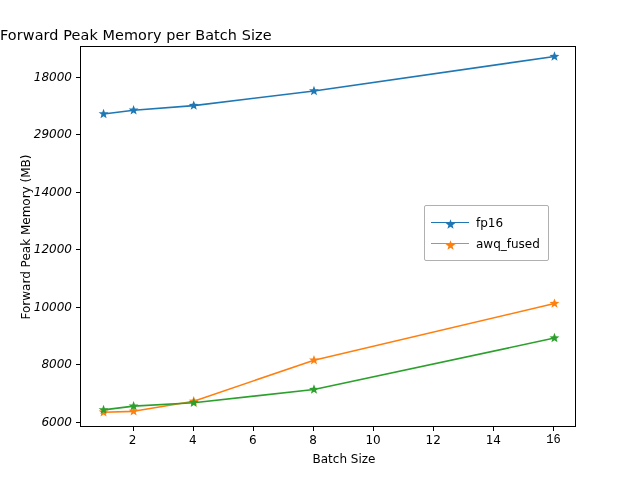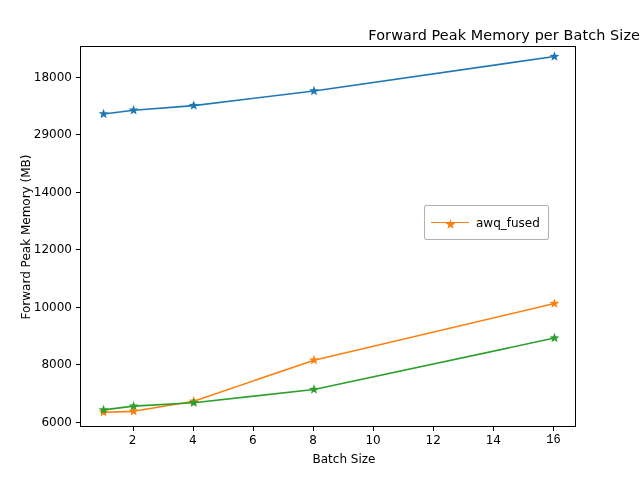--- a/index.html
+++ b/index.html
@@ -19,21 +19,21 @@
     left: 0; top: 0;
     width: 640px;
     height: 480px;
     background: #ffffff;
   }
   #chart-title {
     position: absolute;
     left: 0;
     top: 27px;
     width: 640px;
-    text-align: right;
+    text-align: left;
     font-size: 14.4px;
     color: #000000;
     letter-spacing: 0.1px;
   }
   
   #plot-area {
     position: absolute;
     left: 80px;
     top: 46px;
     width: 496px;
@@ -51,20 +51,21 @@
   }
   .ytick-label {
     position: absolute;
     right: 0;
     width: 62px;
     text-align: right;
     font-size: 12px;
     color: #000000;
     transform: translateY(-50%);
     white-space: nowrap;
+    font-style: italic;
   }
   .xtick-label {
     position: absolute;
     top: 0;
     width: 40px;
     margin-left: -20px;
     text-align: center;
     font-size: 12px;
     color: #000000;
     white-space: nowrap;
@@ -213,20 +214,29 @@
         <path d="M52.61,353.96L53.89,357.40L57.55,357.56L54.68,359.84L55.66,363.37L52.61,361.35L49.55,363.37L50.53,359.84L47.66,357.56L51.32,357.40Z" fill="#2ca02c" stroke="none"></path>
         <path d="M112.73,350.51L114.01,353.95L117.67,354.11L114.80,356.39L115.78,359.92L112.73,357.90L109.67,359.92L110.65,356.39L107.78,354.11L111.44,353.95Z" fill="#2ca02c" stroke="none"></path>
         <path d="M232.97,337.30L234.25,340.73L237.92,340.89L235.05,343.17L236.03,346.70L232.97,344.68L229.91,346.70L230.89,343.17L228.02,340.89L231.69,340.73Z" fill="#2ca02c" stroke="none"></path>
         <path d="M473.45,285.87L474.74,289.30L478.40,289.46L475.53,291.74L476.51,295.27L473.45,293.25L470.40,295.27L471.38,291.74L468.51,289.46L472.17,289.30Z" fill="#2ca02c" stroke="none"></path>
       </svg>
   </div>
 
   <div id="legend">
     <div class="legend-row">
       <span class="legend-sample">
+        <span class="legend-line" style="background: rgb(31, 119, 180);"></span>
+        <span class="legend-star"><svg width="13" height="13" viewBox="0 0 13 13">
+              <path d="M6.50,1.30L7.78,4.73L11.45,4.89L8.58,7.17L9.56,10.71L6.50,8.68L3.44,10.71L4.42,7.17L1.55,4.89L5.22,4.73Z" fill="#1f77b4"></path>
+            </svg></span>
+      </span>
+      <span class="legend-label">fp16</span>
+    </div>
+    <div class="legend-row">
+      <span class="legend-sample">
         <span class="legend-line" style="background: rgb(255, 127, 14);"></span>
         <span class="legend-star"><svg width="13" height="13" viewBox="0 0 13 13">
               <path d="M6.50,1.30L7.78,4.73L11.45,4.89L8.58,7.17L9.56,10.71L6.50,8.68L3.44,10.71L4.42,7.17L1.55,4.89L5.22,4.73Z" fill="#ff7f0e"></path>
             </svg></span>
       </span>
       <span class="legend-label">awq_fused</span>
     </div>
   </div>
 
 </div>

